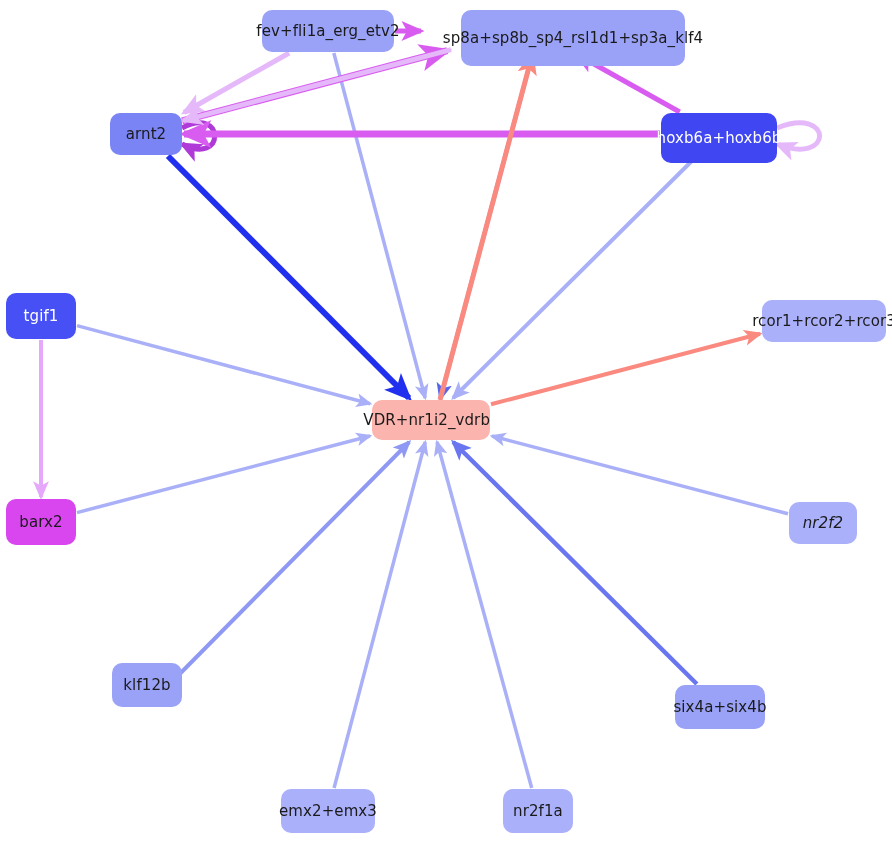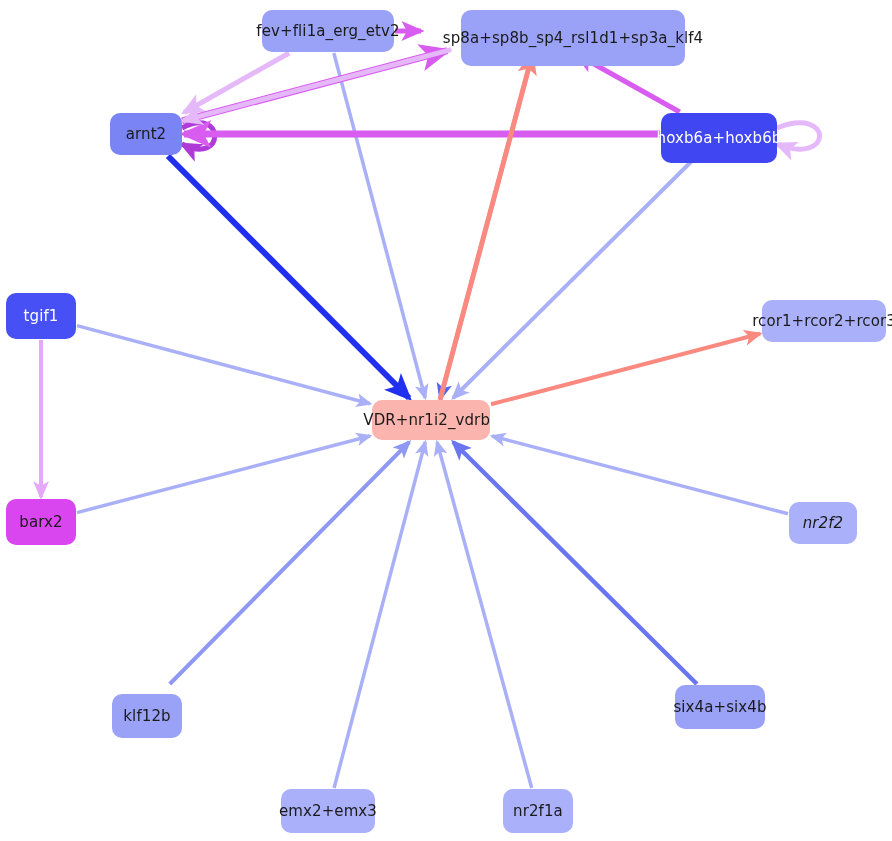--- a/index.html
+++ b/index.html
@@ -159,21 +159,21 @@
       </div>
       <div class="node" style="left: 372px; top: 400px; width: 118px; height: 40px; background: rgb(251, 180, 174); color: rgb(26, 26, 26); justify-content: flex-end;">
         <span class="node-label">VDR+nr1i2_vdrb</span>
       </div>
       <div class="node" style="left: 6px; top: 499px; width: 70px; height: 46px; background: #d946ef; color: rgb(26, 26, 26);">
         <span class="node-label">barx2</span>
       </div>
       <div class="node" style="left: 789px; top: 502px; width: 68px; height: 42px; background: rgb(170, 176, 250); color: rgb(26, 26, 26); font-style: italic;">
         <span class="node-label">nr2f2</span>
       </div>
-      <div class="node" style="left: 112px; top: 694px; width: 70px; height: 44px; background: rgb(154, 162, 247); color: rgb(26, 26, 26);">
+      <div class="node" style="left: 112px; top: 663px; width: 70px; height: 44px; background: rgb(154, 162, 247); color: rgb(26, 26, 26);">
         <span class="node-label">klf12b</span>
       </div>
       <div class="node" style="left: 675px; top: 685px; width: 90px; height: 44px; background: rgb(154, 162, 247); color: rgb(26, 26, 26);">
         <span class="node-label">six4a+six4b</span>
       </div>
       <div class="node" style="left: 281px; top: 789px; width: 94px; height: 44px; background: rgb(170, 176, 250); color: rgb(26, 26, 26);">
         <span class="node-label">emx2+emx3</span>
       </div>
       <div class="node" style="left: 503px; top: 789px; width: 70px; height: 44px; background: rgb(170, 176, 250); color: rgb(26, 26, 26);">
         <span class="node-label">nr2f1a</span>

